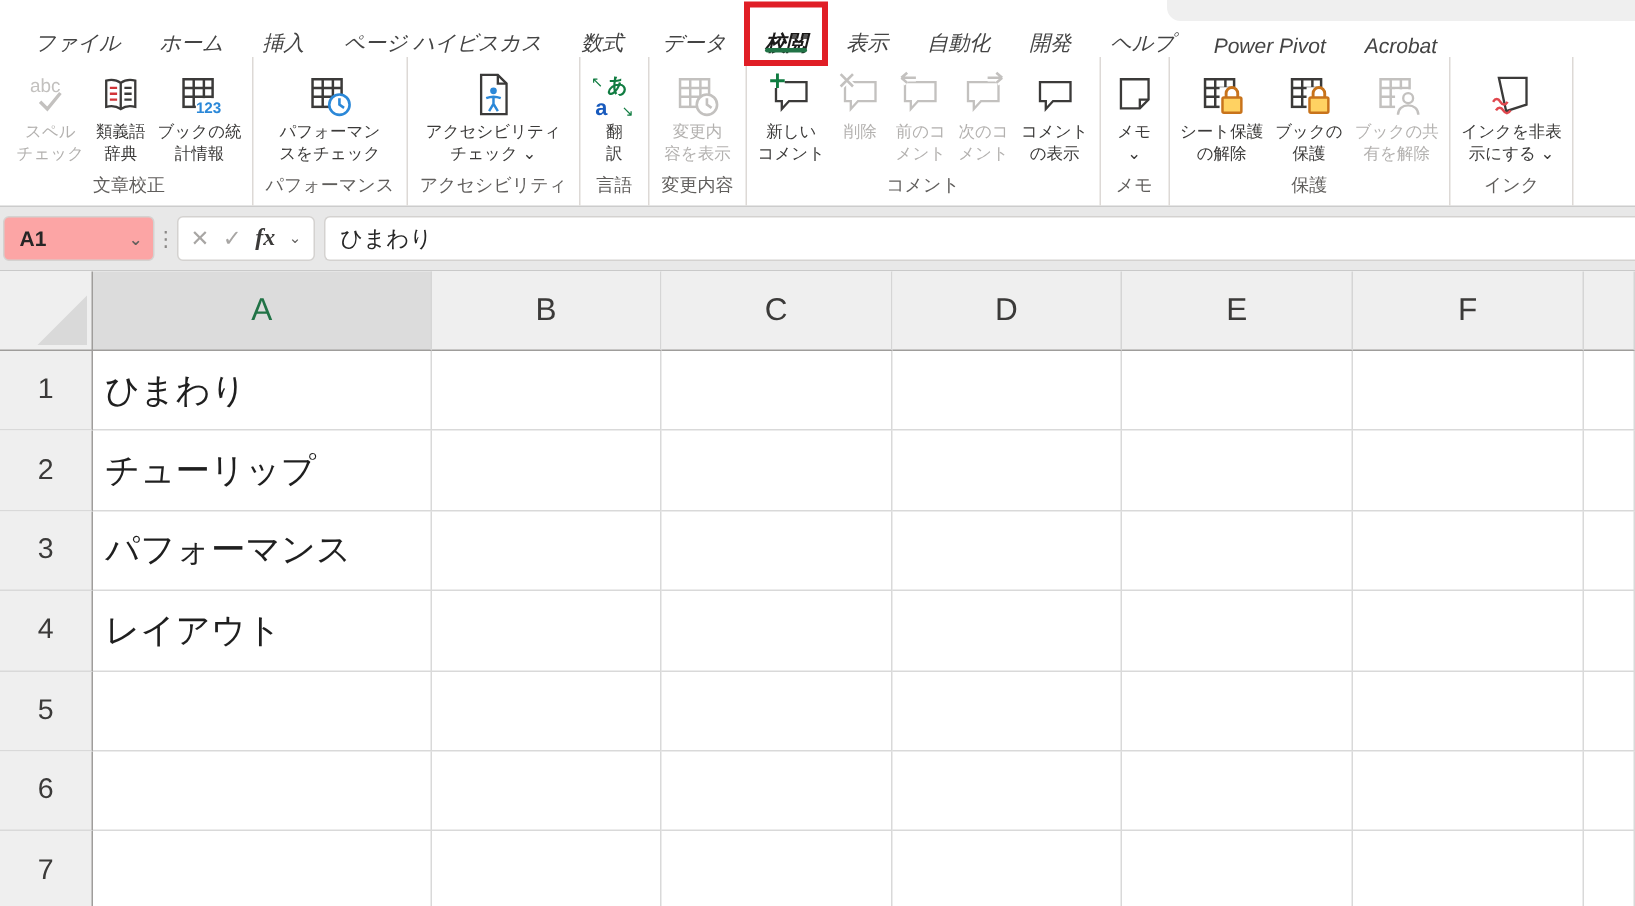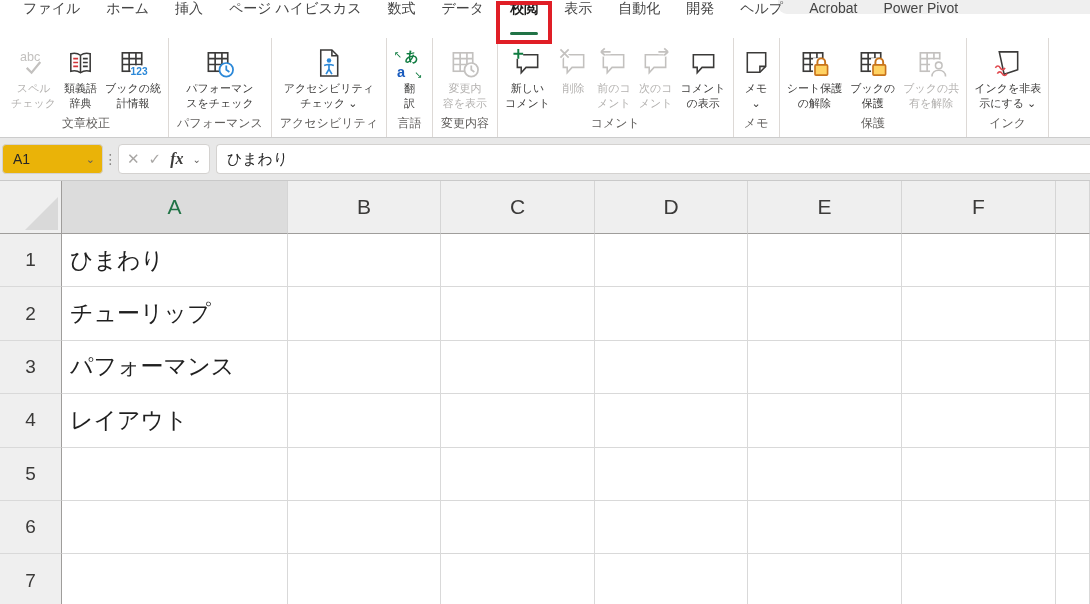--- a/index.html
+++ b/index.html
@@ -5,22 +5,22 @@
   html,body{margin:0;padding:0;}
   body{
     width:1090px;height:604px;overflow:hidden;background:#fff;
     font-family:"Liberation Sans","DejaVu Sans",sans-serif;
     -webkit-font-smoothing:antialiased;
   }
   svg text{font-family:"Liberation Sans","DejaVu Sans",sans-serif;}
 
   
   .menubar{position:relative;height:38px;display:flex;align-items:center;padding-left:10px;background:#fff;}
-  .tab{position:relative;height:38px;display:flex;align-items:flex-start;padding:0 13px;
-       font-size:14px;color:#444;cursor:default;white-space:nowrap;}
+  .tab{position:relative;height:38px;display:flex;align-items:flex-end;padding:0 13px;
+       font-size:14px;color:#444;cursor:default;white-space:nowrap;font-style:italic;}
   .tab.active{font-weight:bold;color:#1b1a19;}
   .tab.active::after{content:"";position:absolute;left:13px;right:13px;bottom:3px;height:3px;
        background:#217346;border-radius:2px;}
   .tab.boxed .annot{position:absolute;top:1px;bottom:-6px;left:-1px;right:-1px;
        border:4px solid #E01E26;z-index:6;pointer-events:none;}
   .window-edge{position:absolute;top:0;right:0;width:312px;height:14px;background:#efefef;
        border-bottom-left-radius:9px;}
 
   
   .ribbon{height:100px;display:flex;align-items:stretch;background:#fff;
@@ -29,23 +29,23 @@
   .rgroup-buttons{display:flex;flex:1;align-items:flex-start;justify-content:center;padding-top:5px;}
   .rgroup-label{font-size:12px;color:#605e5c;text-align:center;padding:1px 5px 5px;white-space:nowrap;}
   .rbtn{display:flex;flex-direction:column;align-items:center;padding:1px 4px;border-radius:3px;}
   .rbtn .ric{height:37px;display:flex;align-items:center;justify-content:center;}
   .rbtn .rlbl{font-size:11px;line-height:1.32;color:#3b3a39;text-align:center;white-space:nowrap;}
   .rbtn.disabled .rlbl{color:#b3b1af;}
 
   
   .fxbar{height:43px;background:#e8e8e8;border-bottom:1px solid #c9c9c9;box-sizing:border-box;
        display:flex;align-items:center;padding-left:2px;}
-  .namebox{width:101px;height:30px;background:#eab308;border:1px solid #d4d2d0;border-radius:4px;
+  .namebox{width:101px;height:30px;background:#fca5a5;border:1px solid #d4d2d0;border-radius:4px;
        box-sizing:border-box;display:flex;align-items:center;padding:0 7px 0 10px;
-       font-size:14px;color:#262626;}
+       font-size:14px;color:#262626;font-weight:bold;}
   .namebox .chev{margin-left:auto;color:#605e5c;font-size:11px;}
   .dots{width:15px;text-align:center;color:#8a8886;font-size:14px;}
   .fxbox{height:30px;background:#fff;border:1px solid #d4d2d0;border-radius:4px;box-sizing:border-box;
        display:flex;align-items:center;gap:9px;padding:0 8px;}
   .fxbox .glyph{color:#a8a6a4;font-size:15px;}
   .fxbox .fx{font-family:"Liberation Serif","DejaVu Serif",serif;font-style:italic;font-weight:bold;
        font-size:16px;color:#3b3a39;}
   .fxbox .chev{font-size:10px;color:#605e5c;}
   .fxfield{flex:1;height:30px;background:#fff;border:1px solid #d4d2d0;border-right:none;
        border-radius:4px 0 0 4px;box-sizing:border-box;display:flex;align-items:center;
@@ -102,24 +102,24 @@
     <div class="tab">
       <span>自動化</span>
     </div>
     <div class="tab">
       <span>開発</span>
     </div>
     <div class="tab">
       <span>ヘルプ</span>
     </div>
     <div class="tab">
+      <span>Power Pivot</span>
+    </div>
+    <div class="tab">
       <span>Acrobat</span>
-    </div>
-    <div class="tab">
-      <span>Power Pivot</span>
     </div>
   </nav>
 
 <div class="ribbon" id="ribbon">
     <div class="rgroup">
       <div class="rgroup-buttons">
         <div class="rbtn disabled">
           <span class="ric">
             <svg width="31" height="32" viewBox="0 0 32 32">
               <text x="2" y="14" font-size="13" fill="#c3c1bf">abc</text>

